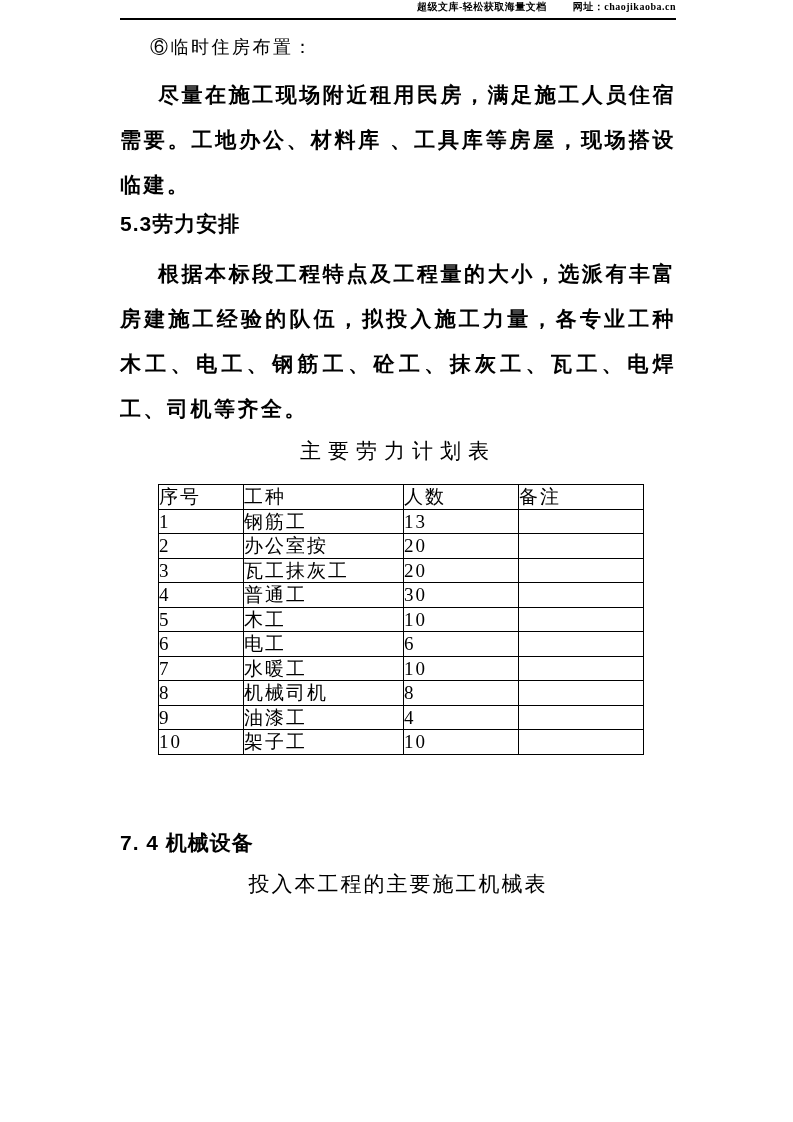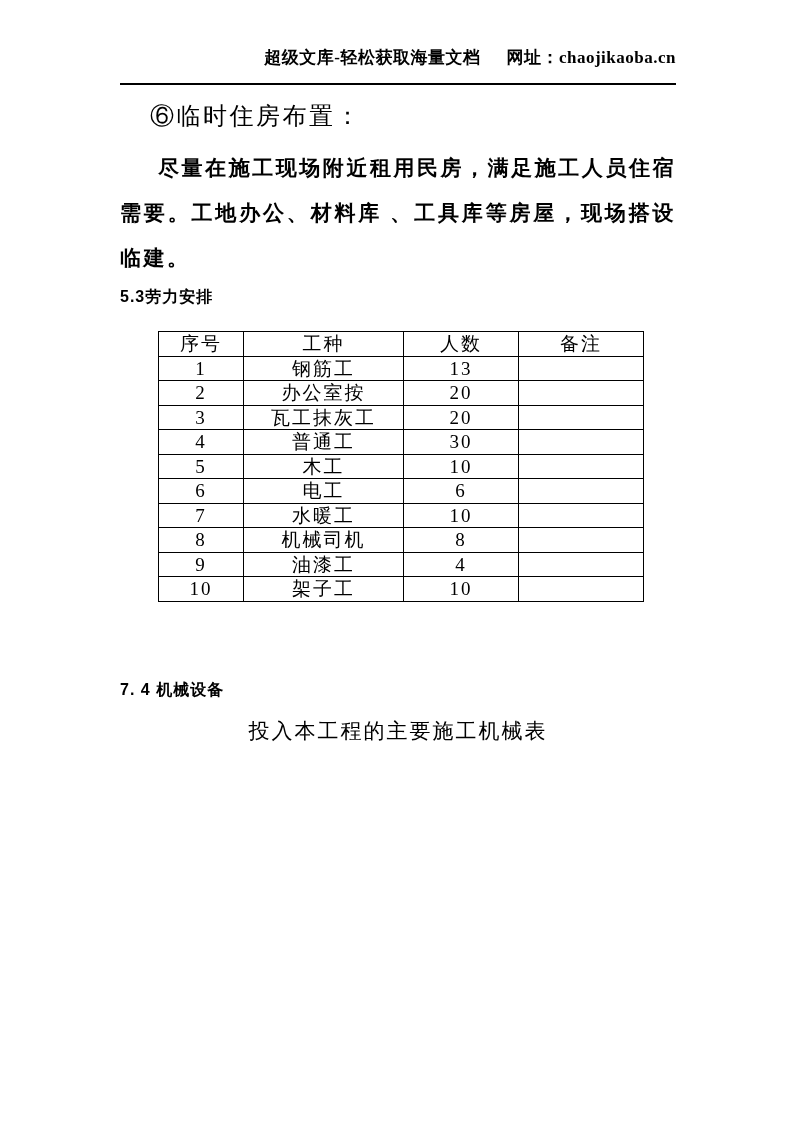--- a/index.html
+++ b/index.html
@@ -5,52 +5,51 @@
   html, body { margin: 0; padding: 0; }
   body {
     width: 793px; height: 1122px;
     background: #ffffff; color: #000000;
     font-family: "Liberation Serif", "DejaVu Serif", serif;
     overflow: hidden;
   }
   .page { box-sizing: border-box; width: 793px; height: 1122px; padding: 0 117px 0 120px; }
 
   .doc-header {
-    margin-top: 46px;
-    padding-bottom: 14px;
+    padding-bottom: 4px;
     border-bottom: 2.5px solid #000;
     text-align: right;
-    font-size: 17px;
+    font-size: 10px;
     font-weight: bold;
     letter-spacing: 0.5px;
     white-space: nowrap;
   }
   .doc-header .hdr-url { margin-left: 26px; }
 
   .sub-heading {
     margin: 15px 0 0 0;
     padding-left: 30px;
-    font-size: 24px;
+    font-size: 18px;
     letter-spacing: 2.5px;
   }
 
   .para {
     margin: 14px 0 0 0;
     font-size: 21px;
     line-height: 45px;
     letter-spacing: 2.5px;
     text-align: justify;
     text-indent: 38px;
     font-weight: bold;
   }
 
   .num-heading {
     margin: 2px 0 0 0;
     font-family: "Liberation Sans", "DejaVu Sans", sans-serif;
-    font-size: 16px;
+    font-size: 21px;
     font-weight: bold;
     line-height: 28px;
     letter-spacing: 1px;
   }
   .num-heading.second { margin-top: 74px; }
 
   .table-title {
     margin: 6px 0 0 0;
     text-align: center;
     font-size: 21px;
@@ -62,21 +61,21 @@
     margin: 20px 0 0 38px;
     border-collapse: collapse;
     table-layout: fixed;
     width: 485px;
   }
   table.labor th, table.labor td {
     border: 1.5px solid #000;
     height: 23.5px;
     line-height: 23.5px;
     padding: 0;
-    text-align: center;
+    text-align: left;
     font-weight: normal;
     font-size: 19px;
     letter-spacing: 2px;
     overflow: hidden;
     white-space: nowrap;
   }
   .col-no { width: 85px; }
   .col-trade { width: 160px; }
   .col-count { width: 115px; }
   .col-note { width: 125px; }
@@ -98,21 +97,23 @@
     <span class="hdr-site">超级文库-轻松获取海量文档</span><span class="hdr-url">网址：chaojikaoba.cn</span>
   </div>
 
   <p class="sub-heading">⑥临时住房布置：</p>
 
   <p class="para">尽量在施工现场附近租用民房，满足施工人员住宿需要。工地办公、材料库 、工具库等房屋，现场搭设临建。</p>
 
 
   <h2 class="num-heading">5.3劳力安排</h2>
 
+  <p class="para">根据本标段工程特点及工程量的大小，选派有丰富房建施工经验的队伍，拟投入施工力量，各专业工种木工、电工、钢筋工、砼工、抹灰工、瓦工、电焊工、司机等齐全。</p>
 
+  <p class="table-title">主要劳力计划表</p>
 
   <table class="labor">
     <colgroup>
       <col class="col-no">
         <col class="col-trade">
         <col class="col-count">
         <col class="col-note">
     </colgroup>
     <thead>
       <tr>

